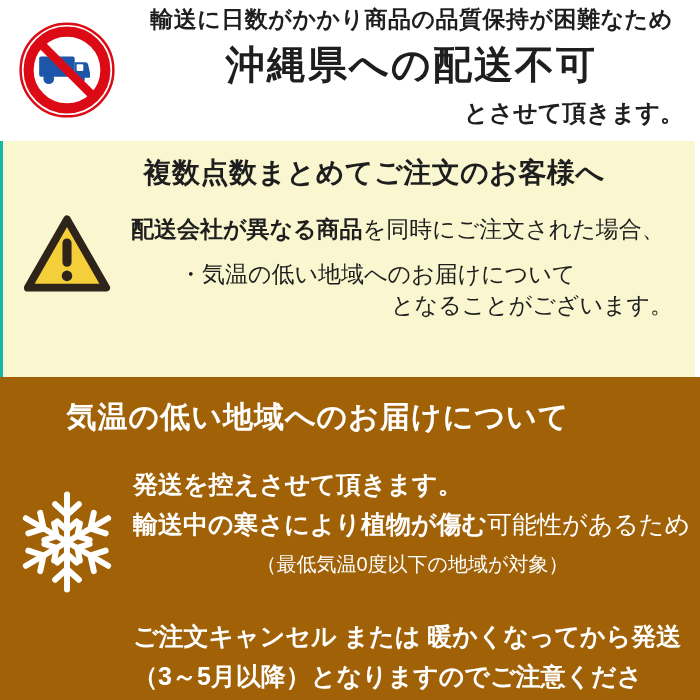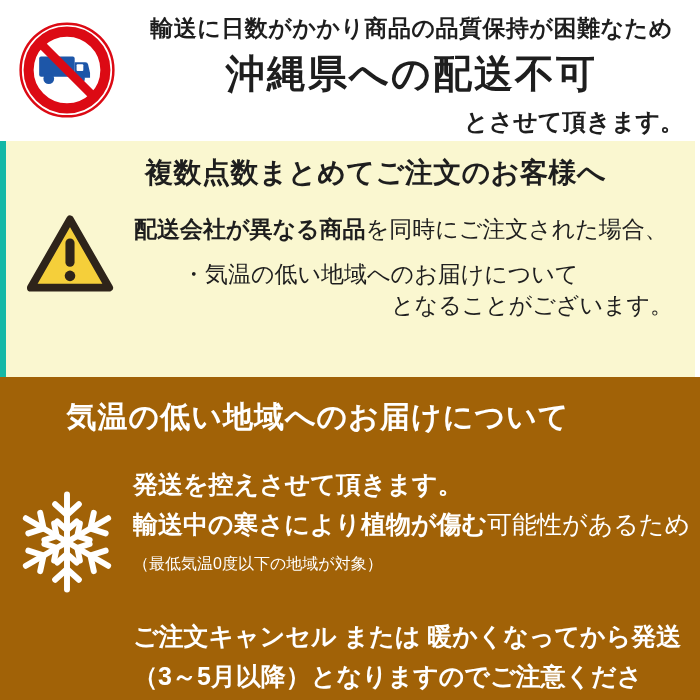--- a/index.html
+++ b/index.html
@@ -9,47 +9,47 @@
     color: #1e1e1e;
     background: #ffffff;
   }
   .section { display: block; }
 
   
   .sec1 { height: 141px; background: #ffffff; display: flex; }
   .icon-col { width: 133px; flex: 0 0 133px; display: flex; justify-content: center; }
   .sec1 .icon-col { padding-top: 22px; }
   .sec1 .icon-col svg { width: 96px; height: 96px; }
-  .sec1-text { flex: 1; padding: 13px 10px 0 0; }
+  .sec1-text { flex: 1; padding: 4px 10px 0 0; }
   .s1-line1 { font-size: 23px; font-weight: 600; text-align: center; letter-spacing: 0.5px; }
   .s1-title { font-size: 39px; font-weight: 800; text-align: center; margin-top: 3px; letter-spacing: 2px; }
   .s1-line3 { font-size: 24px; font-weight: 600; text-align: right; margin-top: 5px; padding-right: 6px; }
 
   
-  .sec2 { height: 236px; background: #faf7d0; border-left: 6px solid #14b8a6; border-right: 5px solid #fff; display: flex; }
+  .sec2 { height: 236px; background: #faf7d0; border-left: 3px solid #14b8a6; border-right: 5px solid #fff; display: flex; }
   .sec2 .icon-col { width: 128px; flex: 0 0 128px; padding-top: 72px; align-items: flex-start; }
   .sec2 .icon-col svg { width: 92px; height: 82px; }
   .sec2-text { flex: 1; padding: 13px 12px 0 0; }
   .s2-heading { font-size: 28px; font-weight: 700; text-align: center; padding-right: 66px; letter-spacing: 0.5px; }
   .s2-lead { font-size: 23px; margin-top: 22px; font-weight: 400; }
   .s2-lead b { font-weight: 700; }
   .s2-bullets { margin-top: 14px; margin-left: 48px; font-size: 23px; font-weight: 500; line-height: 31px; }
   .s2-closing { font-size: 23px; font-weight: 500; text-align: right; padding-right: 10px; }
 
   
   .sec3 { height: 323px; background: #a16207; color: #ffffff; }
   .s3-heading { padding-top: 20px; font-size: 30px; font-weight: 700; text-align: center; padding-right: 64px; letter-spacing: 1px; }
   .s3-body { display: flex; }
   .s3-body .icon-col { padding-top: 50px; align-items: flex-start; }
   .s3-body .icon-col svg { width: 108px; height: 108px; }
   .sec3-text { flex: 1; padding-top: 26px; padding-right: 8px; }
   .s3-line { font-size: 25px; line-height: 40px; font-weight: 400; }
   .s3-line b { font-weight: 700; }
   .s3-line.bold { font-weight: 700; }
-  .s3-line.small { font-size: 16px; }
+  .s3-line.small { font-size: 20px; text-align: center; }
   .s3-line.gap { margin-top: 32px; }
   .s3-line.semibold { font-weight: 600; }
 </style>
 </head>
 <body>
 
 <div class="section sec1">
   <div class="icon-col">
     <svg viewBox="0 0 100 100" aria-hidden="true">
       <circle cx="50" cy="50" r="48.3" fill="#ffffff" stroke="#dc0a14" stroke-width="2.6"></circle>

